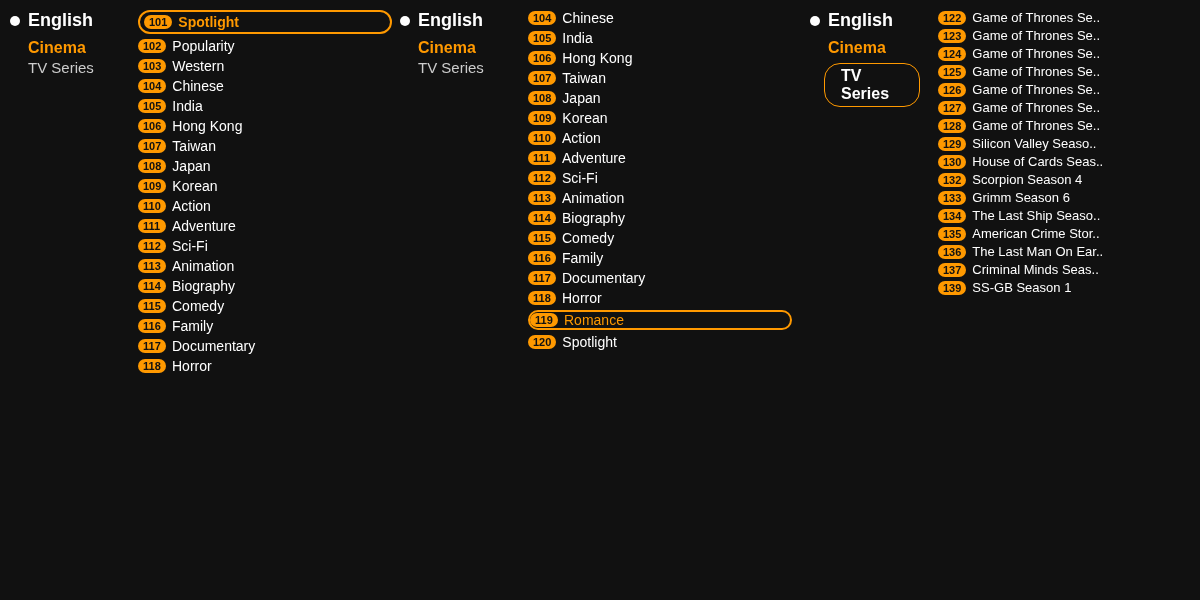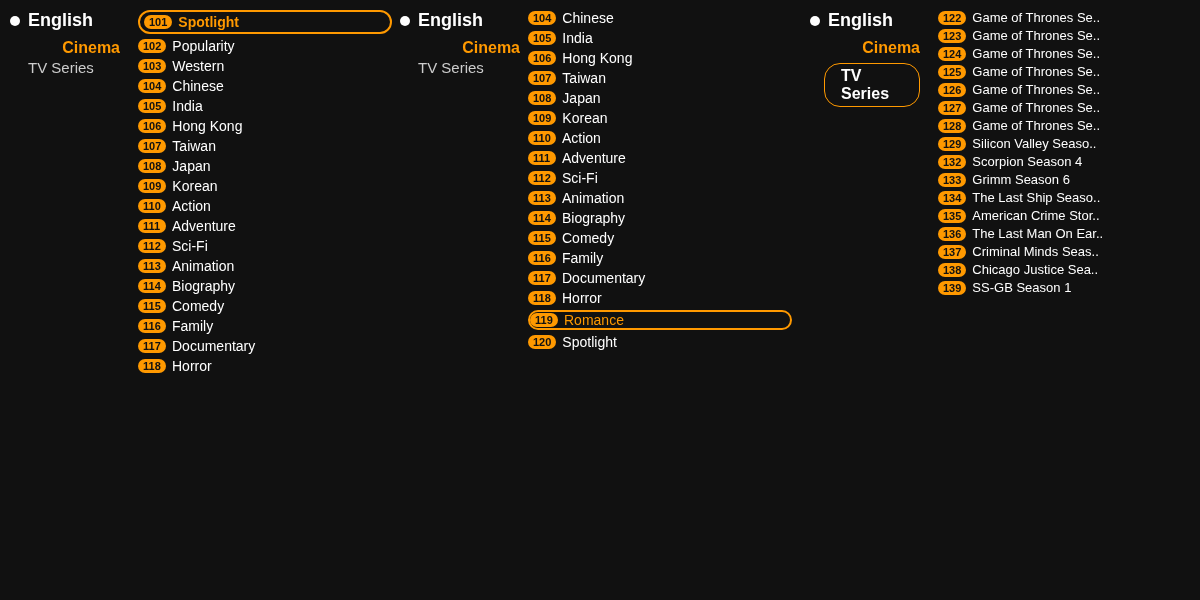--- a/index.html
+++ b/index.html
@@ -74,21 +74,20 @@
       color: #fff;
       font-size: 18px;
       font-weight: bold;
     }
     .nav-sub {
       color: #f90;
       font-size: 16px;
       font-weight: bold;
       margin-left: 18px;
       margin-bottom: 2px;
-      text-align: right;
     }
     .nav-item {
       color: #ccc;
       font-size: 15px;
       margin-left: 18px;
       margin-bottom: 2px;
       cursor: pointer;
     }
 
     
@@ -359,20 +358,24 @@
     </div>
     <div class="show-item">
       <span class="badge">128</span>
       <span class="show-label">Game of Thrones Se..</span>
     </div>
     <div class="show-item">
       <span class="badge">129</span>
       <span class="show-label">Silicon Valley Seaso..</span>
     </div>
     <div class="show-item">
+      <span class="badge">130</span>
+      <span class="show-label">House of Cards Seas..</span>
+    </div>
+    <div class="show-item">
       <span class="badge">132</span>
       <span class="show-label">Scorpion Season 4</span>
     </div>
     <div class="show-item">
       <span class="badge">133</span>
       <span class="show-label">Grimm Season 6</span>
     </div>
     <div class="show-item">
       <span class="badge">134</span>
       <span class="show-label">The Last Ship Seaso..</span>
@@ -383,20 +386,16 @@
     </div>
     <div class="show-item">
       <span class="badge">136</span>
       <span class="show-label">The Last Man On Ear..</span>
     </div>
     <div class="show-item">
       <span class="badge">137</span>
       <span class="show-label">Criminal Minds Seas..</span>
     </div>
     <div class="show-item">
-      <span class="badge">138</span>
-      <span class="show-label">Chicago Justice Sea..</span>
-    </div>
-    <div class="show-item">
       <span class="badge">139</span>
       <span class="show-label">SS-GB Season 1</span>
     </div>
   </div>
 
 </body></html>

